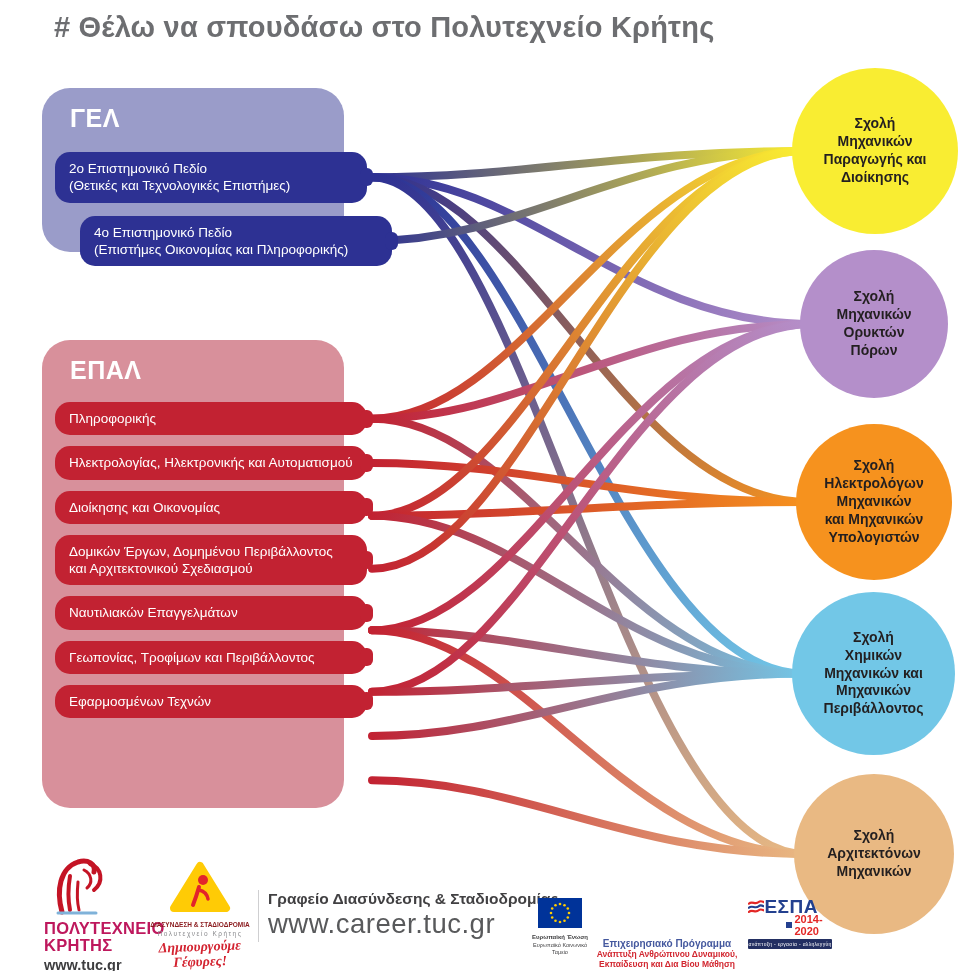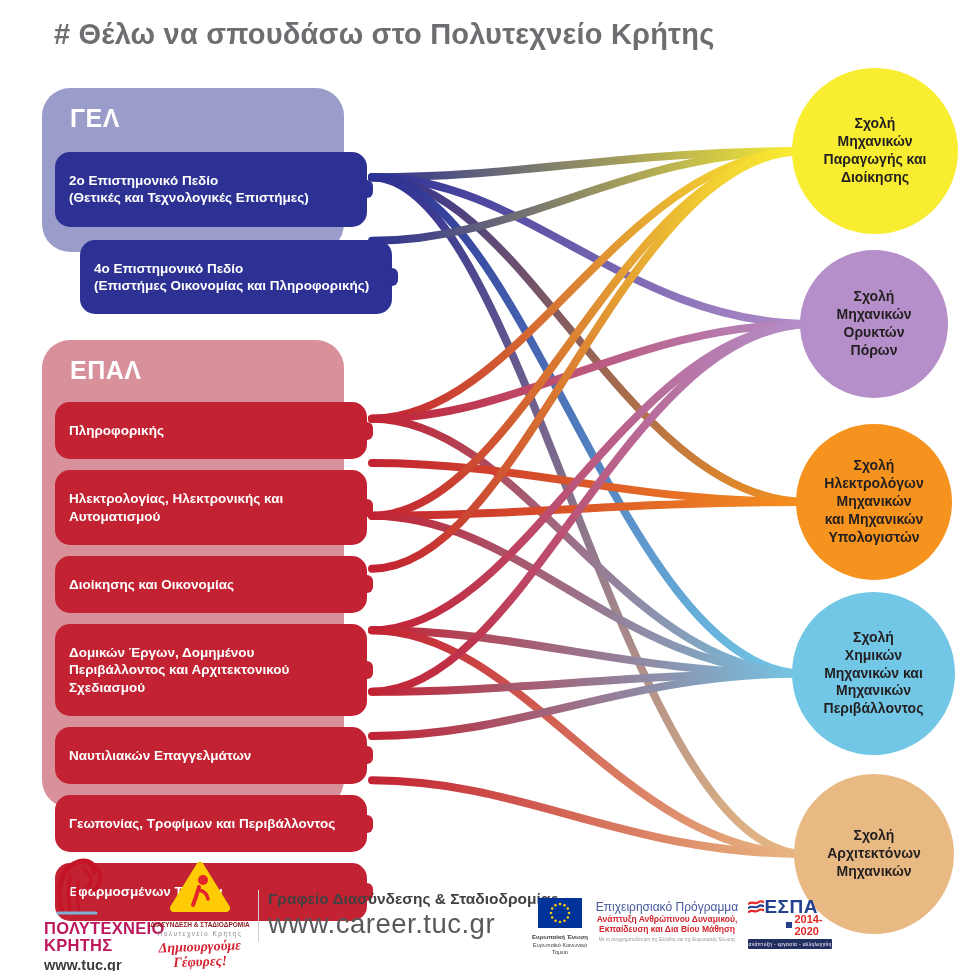--- a/index.html
+++ b/index.html
@@ -1,27 +1,27 @@
 <!DOCTYPE html>
 <html><head>
 <meta charset="utf-8">
 <style>
   html,body{margin:0;padding:0;background:#fff;}
   .stage{position:relative;width:960px;height:971px;background:#fff;overflow:hidden;
          font-family:"Liberation Sans",sans-serif;}
   #links{position:absolute;left:0;top:0;z-index:1;}
-  .title{position:absolute;left:54px;top:18px;margin:0;font-size:29px;font-weight:bold;
+  .title{position:absolute;left:54px;top:11px;margin:0;font-size:29px;font-weight:bold;
          color:#6d6e71;letter-spacing:0.2px;z-index:2;}
   .box{position:absolute;border-radius:28px;z-index:2;}
   .gel-box{left:42px;top:88px;width:302px;height:164px;}
   .epal-box{left:42px;top:340px;width:302px;height:468px;}
   .box-header{color:#fff;font-weight:bold;font-size:25px;padding:16px 0 6px 28px;letter-spacing:0.5px;}
   .pill-list{position:relative;}
   .pill{position:relative;margin:11px 0 0 13px;width:312px;box-sizing:border-box;
-        border-radius:15px;padding:20px 14px;color:#fff;font-weight:bold;font-size:13.5px;
+        border-radius:15px;padding:8px 14px;color:#fff;font-weight:normal;font-size:13.5px;
         line-height:1.28;z-index:2;}
   .pill .pline{display:block;white-space:nowrap;}
   .pill::after{content:"";position:absolute;right:-6px;top:50%;transform:translateY(-50%);
         width:13px;height:18px;border-radius:6px;background:inherit;}
   .gel-box .pill{margin-top:13px;}
   .circle{position:absolute;border-radius:50%;display:flex;align-items:center;justify-content:center;
         text-align:center;font-weight:bold;color:#231f20;font-size:14px;line-height:1.28;z-index:2;}
   .circle span{display:block;}
   .c-mpd{left:792px;top:68px;width:166px;height:166px;}
   .c-mhxop{left:800px;top:250px;width:148px;height:148px;}
@@ -39,21 +39,21 @@
   .cl-script{color:#d32330;font-size:14px;font-weight:bold;font-style:italic;
              font-family:"Liberation Serif",serif;line-height:1.05;margin-top:3px;transform:rotate(-2deg);}
   .vdivider{position:absolute;left:258px;top:38px;width:1px;height:52px;background:#cfcfd1;}
   .office{position:absolute;left:268px;top:38px;width:260px;}
   .office-title{color:#414042;font-weight:bold;font-size:15.5px;white-space:nowrap;}
   .office-url{color:#58595b;font-size:27.5px;letter-spacing:0.5px;margin-top:0px;white-space:nowrap;}
   .eu{position:absolute;left:530px;top:46px;width:60px;text-align:center;}
   .eu-line{color:#3d3d3f;font-size:5.5px;line-height:1.3;}
   .eu-line.b{font-weight:bold;font-size:6px;margin-top:2px;}
   .program{position:absolute;left:592px;top:48px;width:150px;text-align:center;}
-  .pr-line1{color:#44589e;font-weight:normal;font-size:12px;}
+  .pr-line1{color:#44589e;font-weight:bold;font-size:10px;margin-top:38px;}
   .pr-line2{color:#d22730;font-weight:bold;font-size:8.5px;line-height:1.2;}
   .pr-line4{color:#939598;font-size:4.5px;margin-top:3px;}
   .espa{position:absolute;left:748px;top:46px;width:86px;}
   .espa-top{display:flex;align-items:flex-start;}
   .espa-name{color:#23408f;font-weight:bold;font-size:19px;line-height:0.9;letter-spacing:0.5px;}
   .espa-years{color:#e32726;font-weight:bold;font-size:11px;margin-left:22px;margin-top:-2px;
               display:flex;align-items:center;}
   .mini-flag{display:inline-block;width:8px;height:6px;background:#23408f;margin-right:2px;}
   .espa-bar{margin-top:2px;background:#232f62;color:#fff;font-size:5px;text-align:center;
             padding:2px 0;border-radius:1px;width:84px;letter-spacing:0.3px;}

